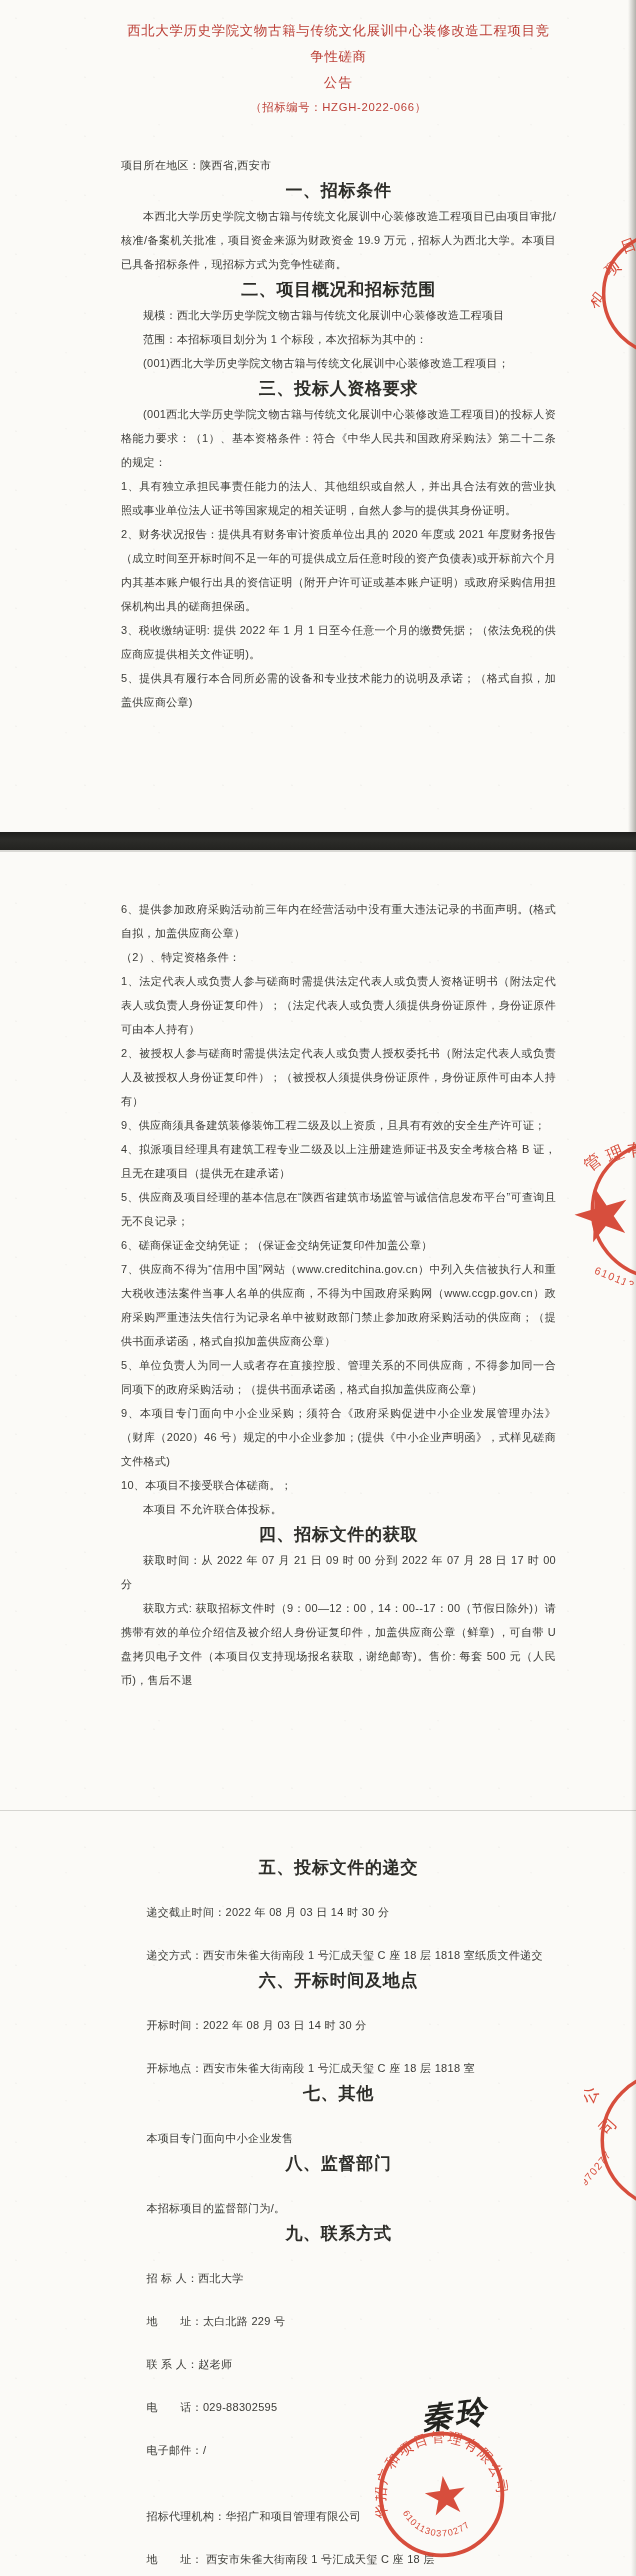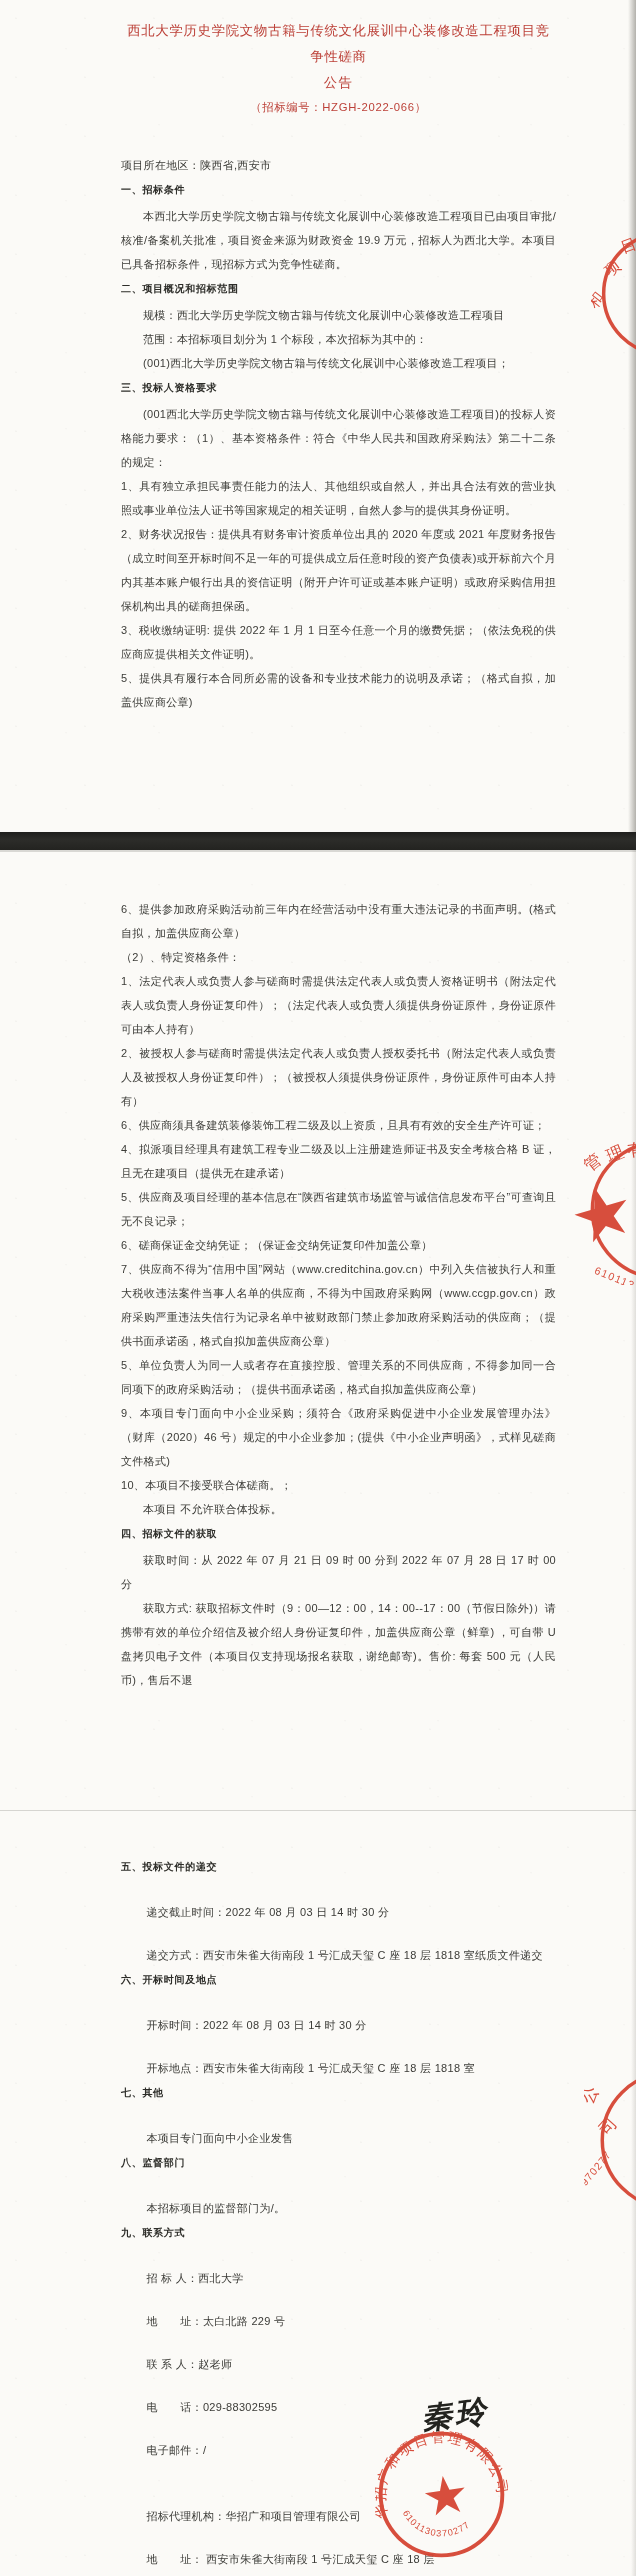--- a/index.html
+++ b/index.html
@@ -17,21 +17,21 @@
   .page2{top:850px;height:962px;padding-top:47px;}
   .page3{top:1813px;height:763px;padding-top:41px;}
 
   .t1,.t2,.t3{text-align:center;color:#bc4038;}
   .t1{margin-top:18.4px;font-size:13.4px;line-height:26px;letter-spacing:0.7px;}
   .t2{font-size:13.4px;line-height:26px;letter-spacing:1.4px;}
   .t3{font-size:11.3px;line-height:22px;letter-spacing:0.7px;}
   .loc{margin-top:35px;}
 
   .blk{font-size:11px;line-height:24px;color:#3b3b37;text-align:justify;letter-spacing:0.3px;}
-  .blk.h{font-weight:bold;font-size:10px;line-height:27px;color:#2d2d29;letter-spacing:0.7px;text-align:left;font-family:Liberation Mono, monospace;}
+  .blk.h{font-weight:bold;font-size:17px;line-height:27px;color:#2d2d29;letter-spacing:0.7px;text-align:center;}
   .blk.p{text-indent:2em;}
   .blk.i{}
   .blk.c{padding-left:25.4px;text-align:left;margin-top:19px;}
   .blk.gap{height:23px;}
 
   .footer-principal{margin-top:45px;padding-left:20px;font-size:11px;line-height:24px;color:#3b3b37;position:relative;z-index:3;}
   .footer-agency{margin-top:24px;padding-left:137px;font-size:14px;line-height:24px;color:#3b3b37;position:relative;z-index:3;font-weight:bold;}
   .sig-line{display:inline-block;width:65px;height:10.6px;border-bottom:1.1px solid #3b3b37;}
   .stamp-line{display:inline-block;width:72px;height:10.6px;border-bottom:1.1px solid #3b3b37;}
 
@@ -77,21 +77,21 @@
   </div>
 
   <div class="scan-band"></div>
 
   <div class="page page2">
     <div>
         <div class="blk i">6、提供参加政府采购活动前三年内在经营活动中没有重大违法记录的书面声明。(格式自拟，加盖供应商公章）</div>
         <div class="blk i">（2）、特定资格条件：</div>
         <div class="blk i">1、法定代表人或负责人参与磋商时需提供法定代表人或负责人资格证明书（附法定代表人或负责人身份证复印件）；（法定代表人或负责人须提供身份证原件，身份证原件可由本人持有）</div>
         <div class="blk i">2、被授权人参与磋商时需提供法定代表人或负责人授权委托书（附法定代表人或负责人及被授权人身份证复印件）；（被授权人须提供身份证原件，身份证原件可由本人持有）</div>
-        <div class="blk i">6、供应商须具备建筑装修装饰工程二级及以上资质，且具有有效的安全生产许可证；</div>
+        <div class="blk i">9、供应商须具备建筑装修装饰工程二级及以上资质，且具有有效的安全生产许可证；</div>
         <div class="blk i">4、拟派项目经理具有建筑工程专业二级及以上注册建造师证书及安全考核合格 B 证，且无在建项目（提供无在建承诺）</div>
         <div class="blk i">5、供应商及项目经理的基本信息在“陕西省建筑市场监管与诚信信息发布平台”可查询且无不良记录；</div>
         <div class="blk i">6、磋商保证金交纳凭证；（保证金交纳凭证复印件加盖公章）</div>
         <div class="blk i">7、供应商不得为“信用中国”网站（www.creditchina.gov.cn）中列入失信被执行人和重大税收违法案件当事人名单的供应商，不得为中国政府采购网（www.ccgp.gov.cn）政府采购严重违法失信行为记录名单中被财政部门禁止参加政府采购活动的供应商；（提供书面承诺函，格式自拟加盖供应商公章）</div>
         <div class="blk i">5、单位负责人为同一人或者存在直接控股、管理关系的不同供应商，不得参加同一合同项下的政府采购活动；（提供书面承诺函，格式自拟加盖供应商公章）</div>
         <div class="blk i">9、本项目专门面向中小企业采购；须符合《政府采购促进中小企业发展管理办法》（财库（2020）46 号）规定的中小企业参加；(提供《中小企业声明函》，式样见磋商文件格式)</div>
         <div class="blk i">10、本项目不接受联合体磋商。；</div>
         <div class="blk p">本项目 不允许联合体投标。</div>
         <div class="blk h">四、招标文件的获取</div>
         <div class="blk p">获取时间：从 2022 年 07 月 21 日 09 时 00 分到 2022 年 07 月 28 日 17 时 00 分</div>

